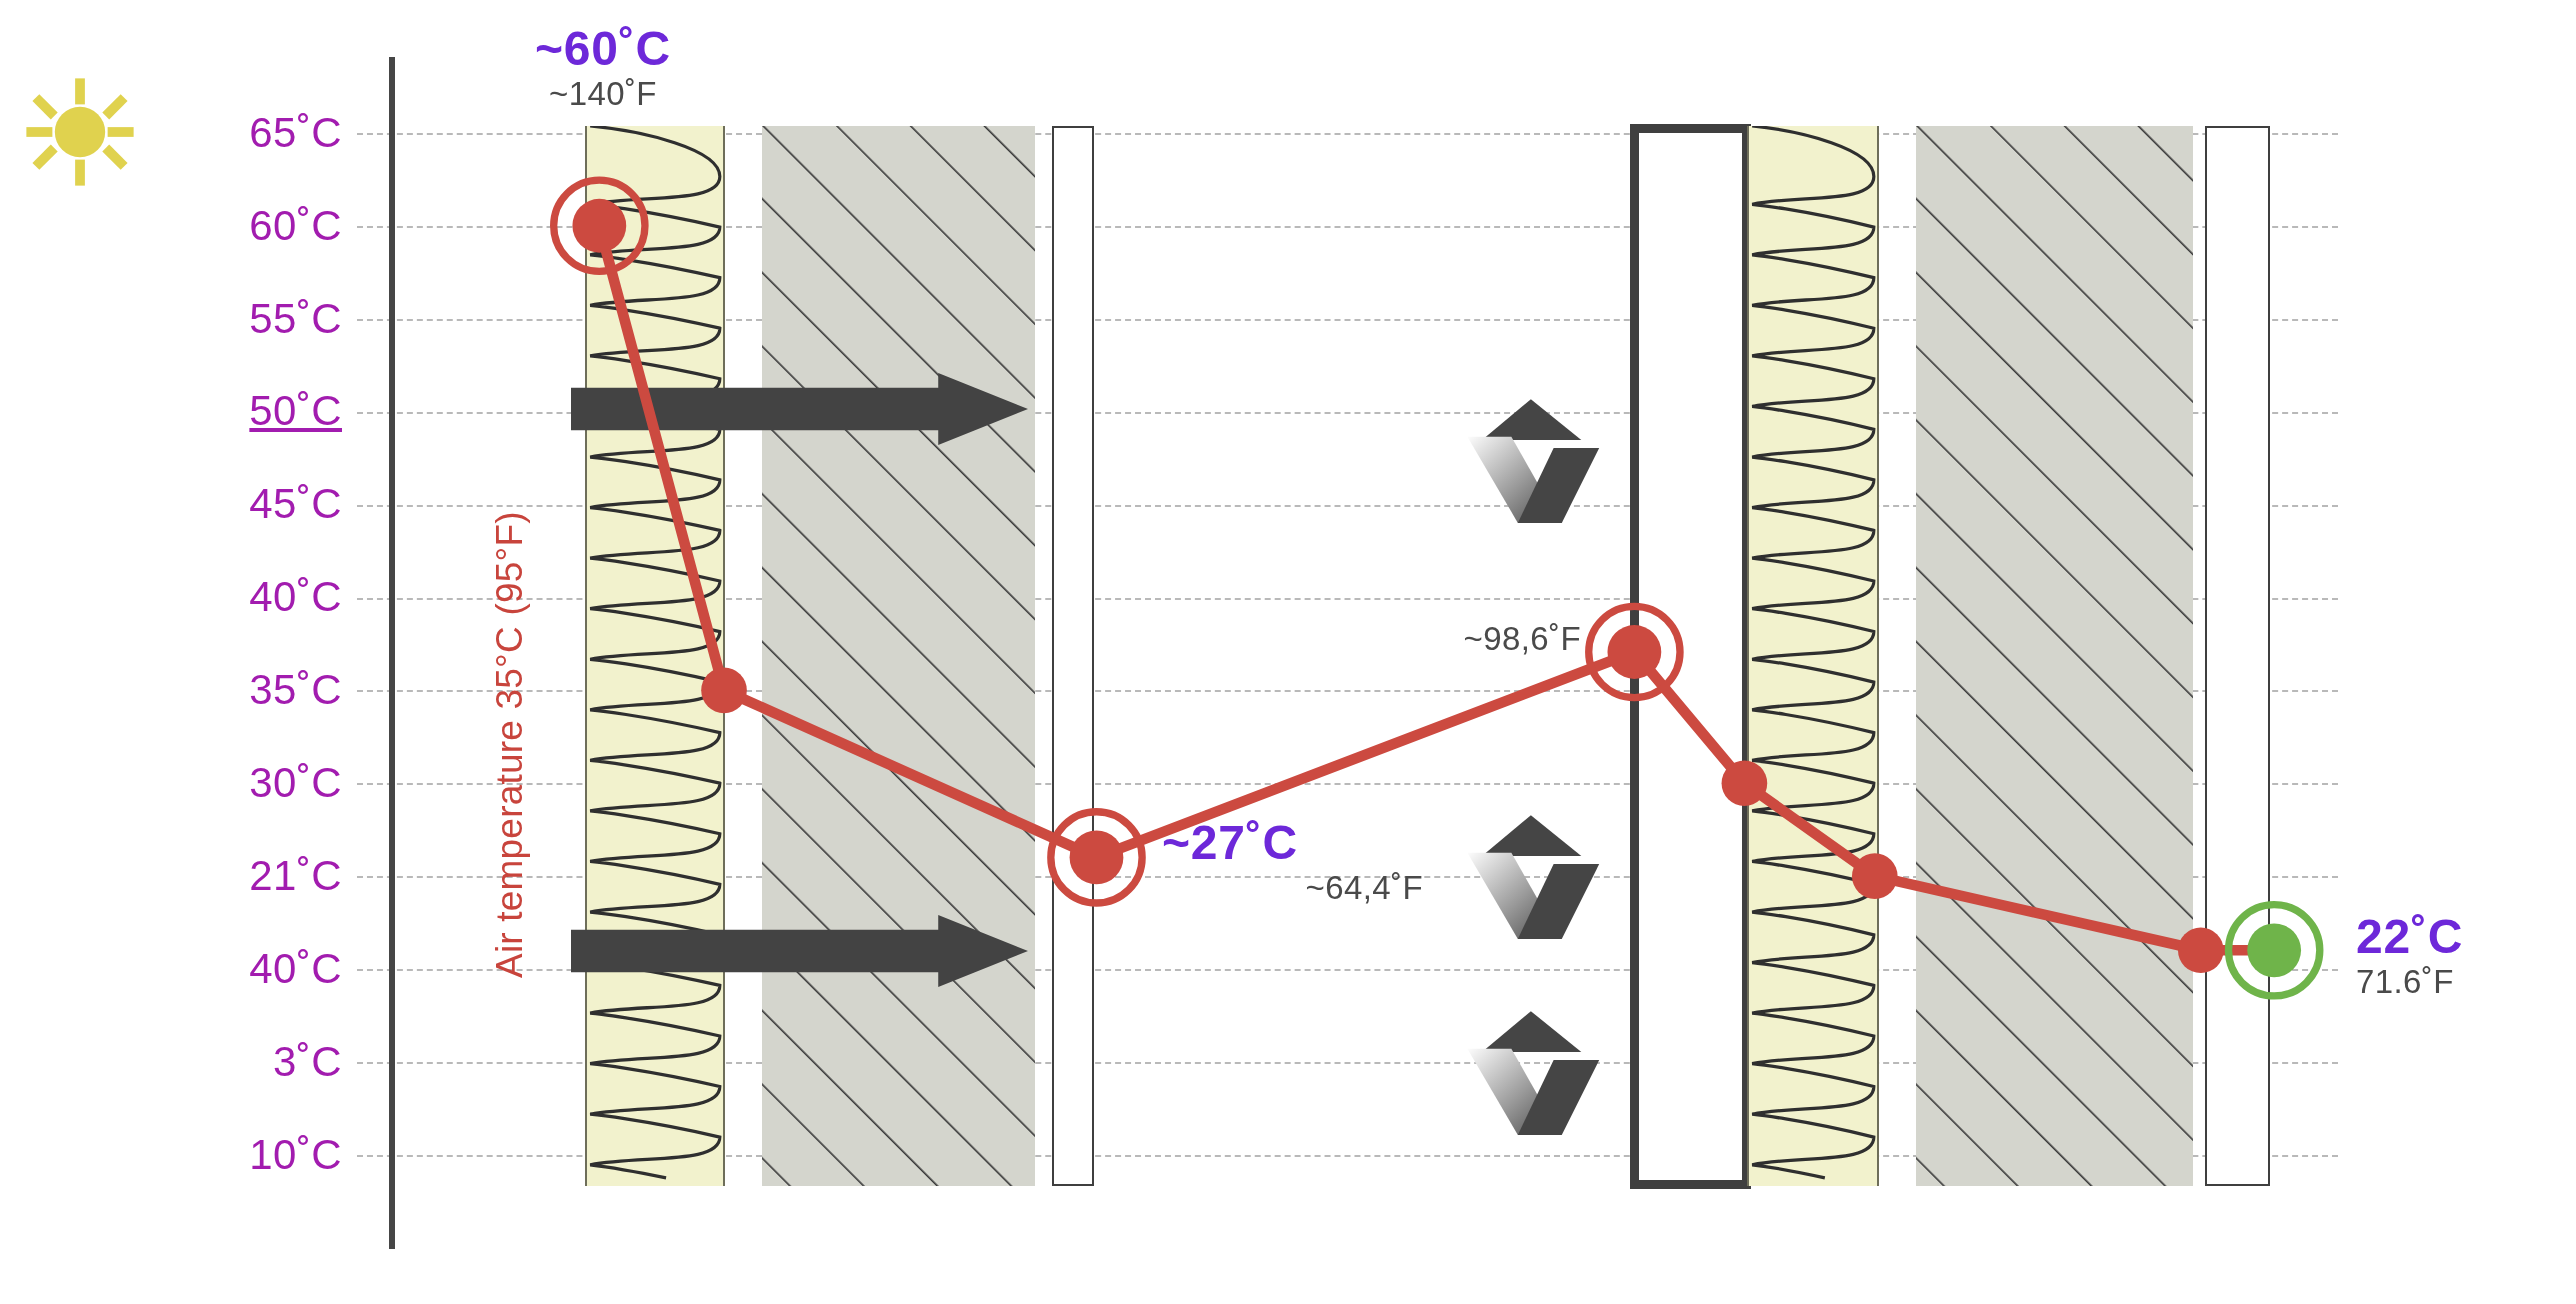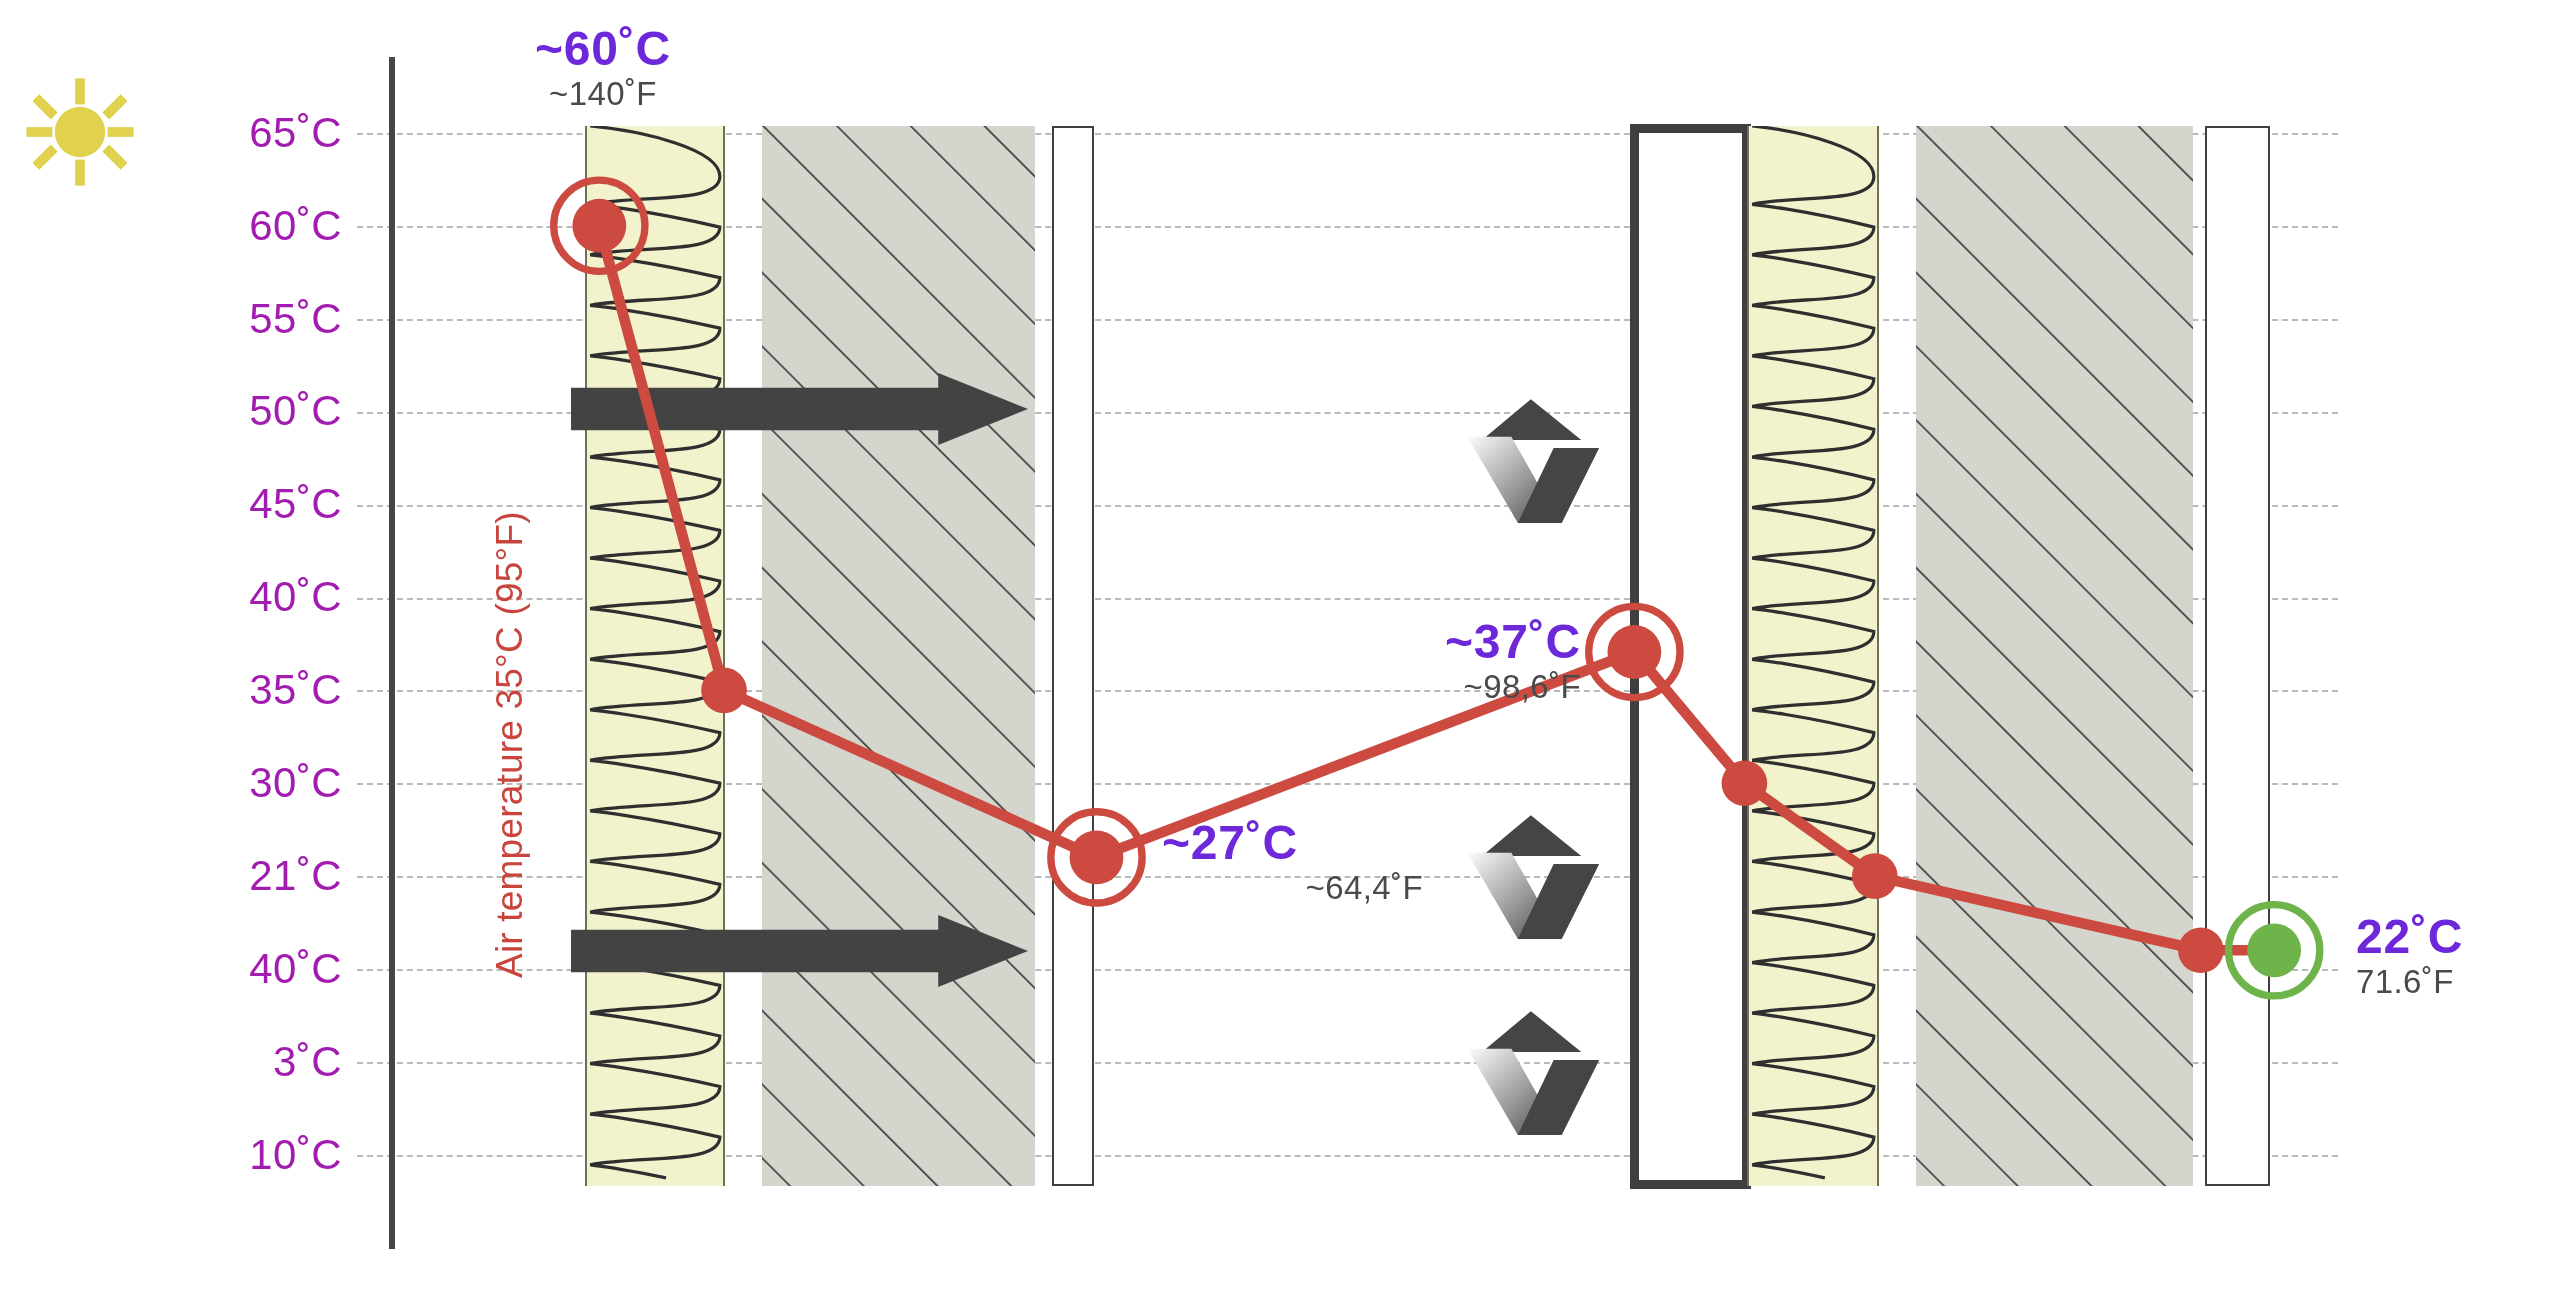--- a/index.html
+++ b/index.html
@@ -78,21 +78,21 @@
   <div class="abs gridline" style="left:357px;top:876px;width:1981px;"></div>
   <div class="abs gridline" style="left:357px;top:969px;width:1981px;"></div>
   <div class="abs gridline" style="left:357px;top:1062px;width:1981px;"></div>
   <div class="abs gridline" style="left:357px;top:1155px;width:1981px;"></div>
 
   <div class="abs axis-line" style="left:389px;top:57px;height:1192px;"></div>
 
   <div class="abs tick-label" style="left:163px;top:112px;width:179px;">65˚C</div>
   <div class="abs tick-label" style="left:163px;top:205px;width:179px;">60˚C</div>
   <div class="abs tick-label" style="left:163px;top:298px;width:179px;">55˚C</div>
-  <div class="abs tick-label" style="left:163px;top:390px;width:179px;">50˚C</div>
+  <div class="abs tick-label" style="left:163px;top:390px;width:179px;text-decoration:underline;">50˚C</div>
   <div class="abs tick-label" style="left:163px;top:483px;width:179px;">45˚C</div>
   <div class="abs tick-label" style="left:163px;top:576px;width:179px;">40˚C</div>
   <div class="abs tick-label" style="left:163px;top:669px;width:179px;">35˚C</div>
   <div class="abs tick-label" style="left:163px;top:762px;width:179px;">30˚C</div>
   <div class="abs tick-label" style="left:163px;top:855px;width:179px;">21˚C</div>
   <div class="abs tick-label" style="left:163px;top:948px;width:179px;">40˚C</div>
   <div class="abs tick-label" style="left:163px;top:1041px;width:179px;">3˚C</div>
   <div class="abs tick-label" style="left:163px;top:1134px;width:179px;">10˚C</div>
 
   <div class="air-label" style="left:489px;top:978px;">Air temperature 35°C (95°F)</div>
@@ -253,21 +253,20 @@
     <span class="c-main">~60˚C</span>
     <span class="c-sub">~140˚F</span>
   </div>
 
   <div class="callout" style="left:1162px;top:819px;width:261px;">
     <span class="c-main">~27˚C</span>
     <span class="c-sub" style="text-align:right;">~64,4˚F</span>
   </div>
 
   <div class="callout right-align" style="left:1312px;top:618px;width:269px;">
-    <span class="c-main">~37˚C</span>
     <span class="c-sub">~98,6˚F</span>
   </div>
 
   <div class="callout" style="left:2356px;top:913px;width:245px;">
     <span class="c-main">22˚C</span>
     <span class="c-sub">71.6˚F</span>
   </div>
 
 </div>
 

